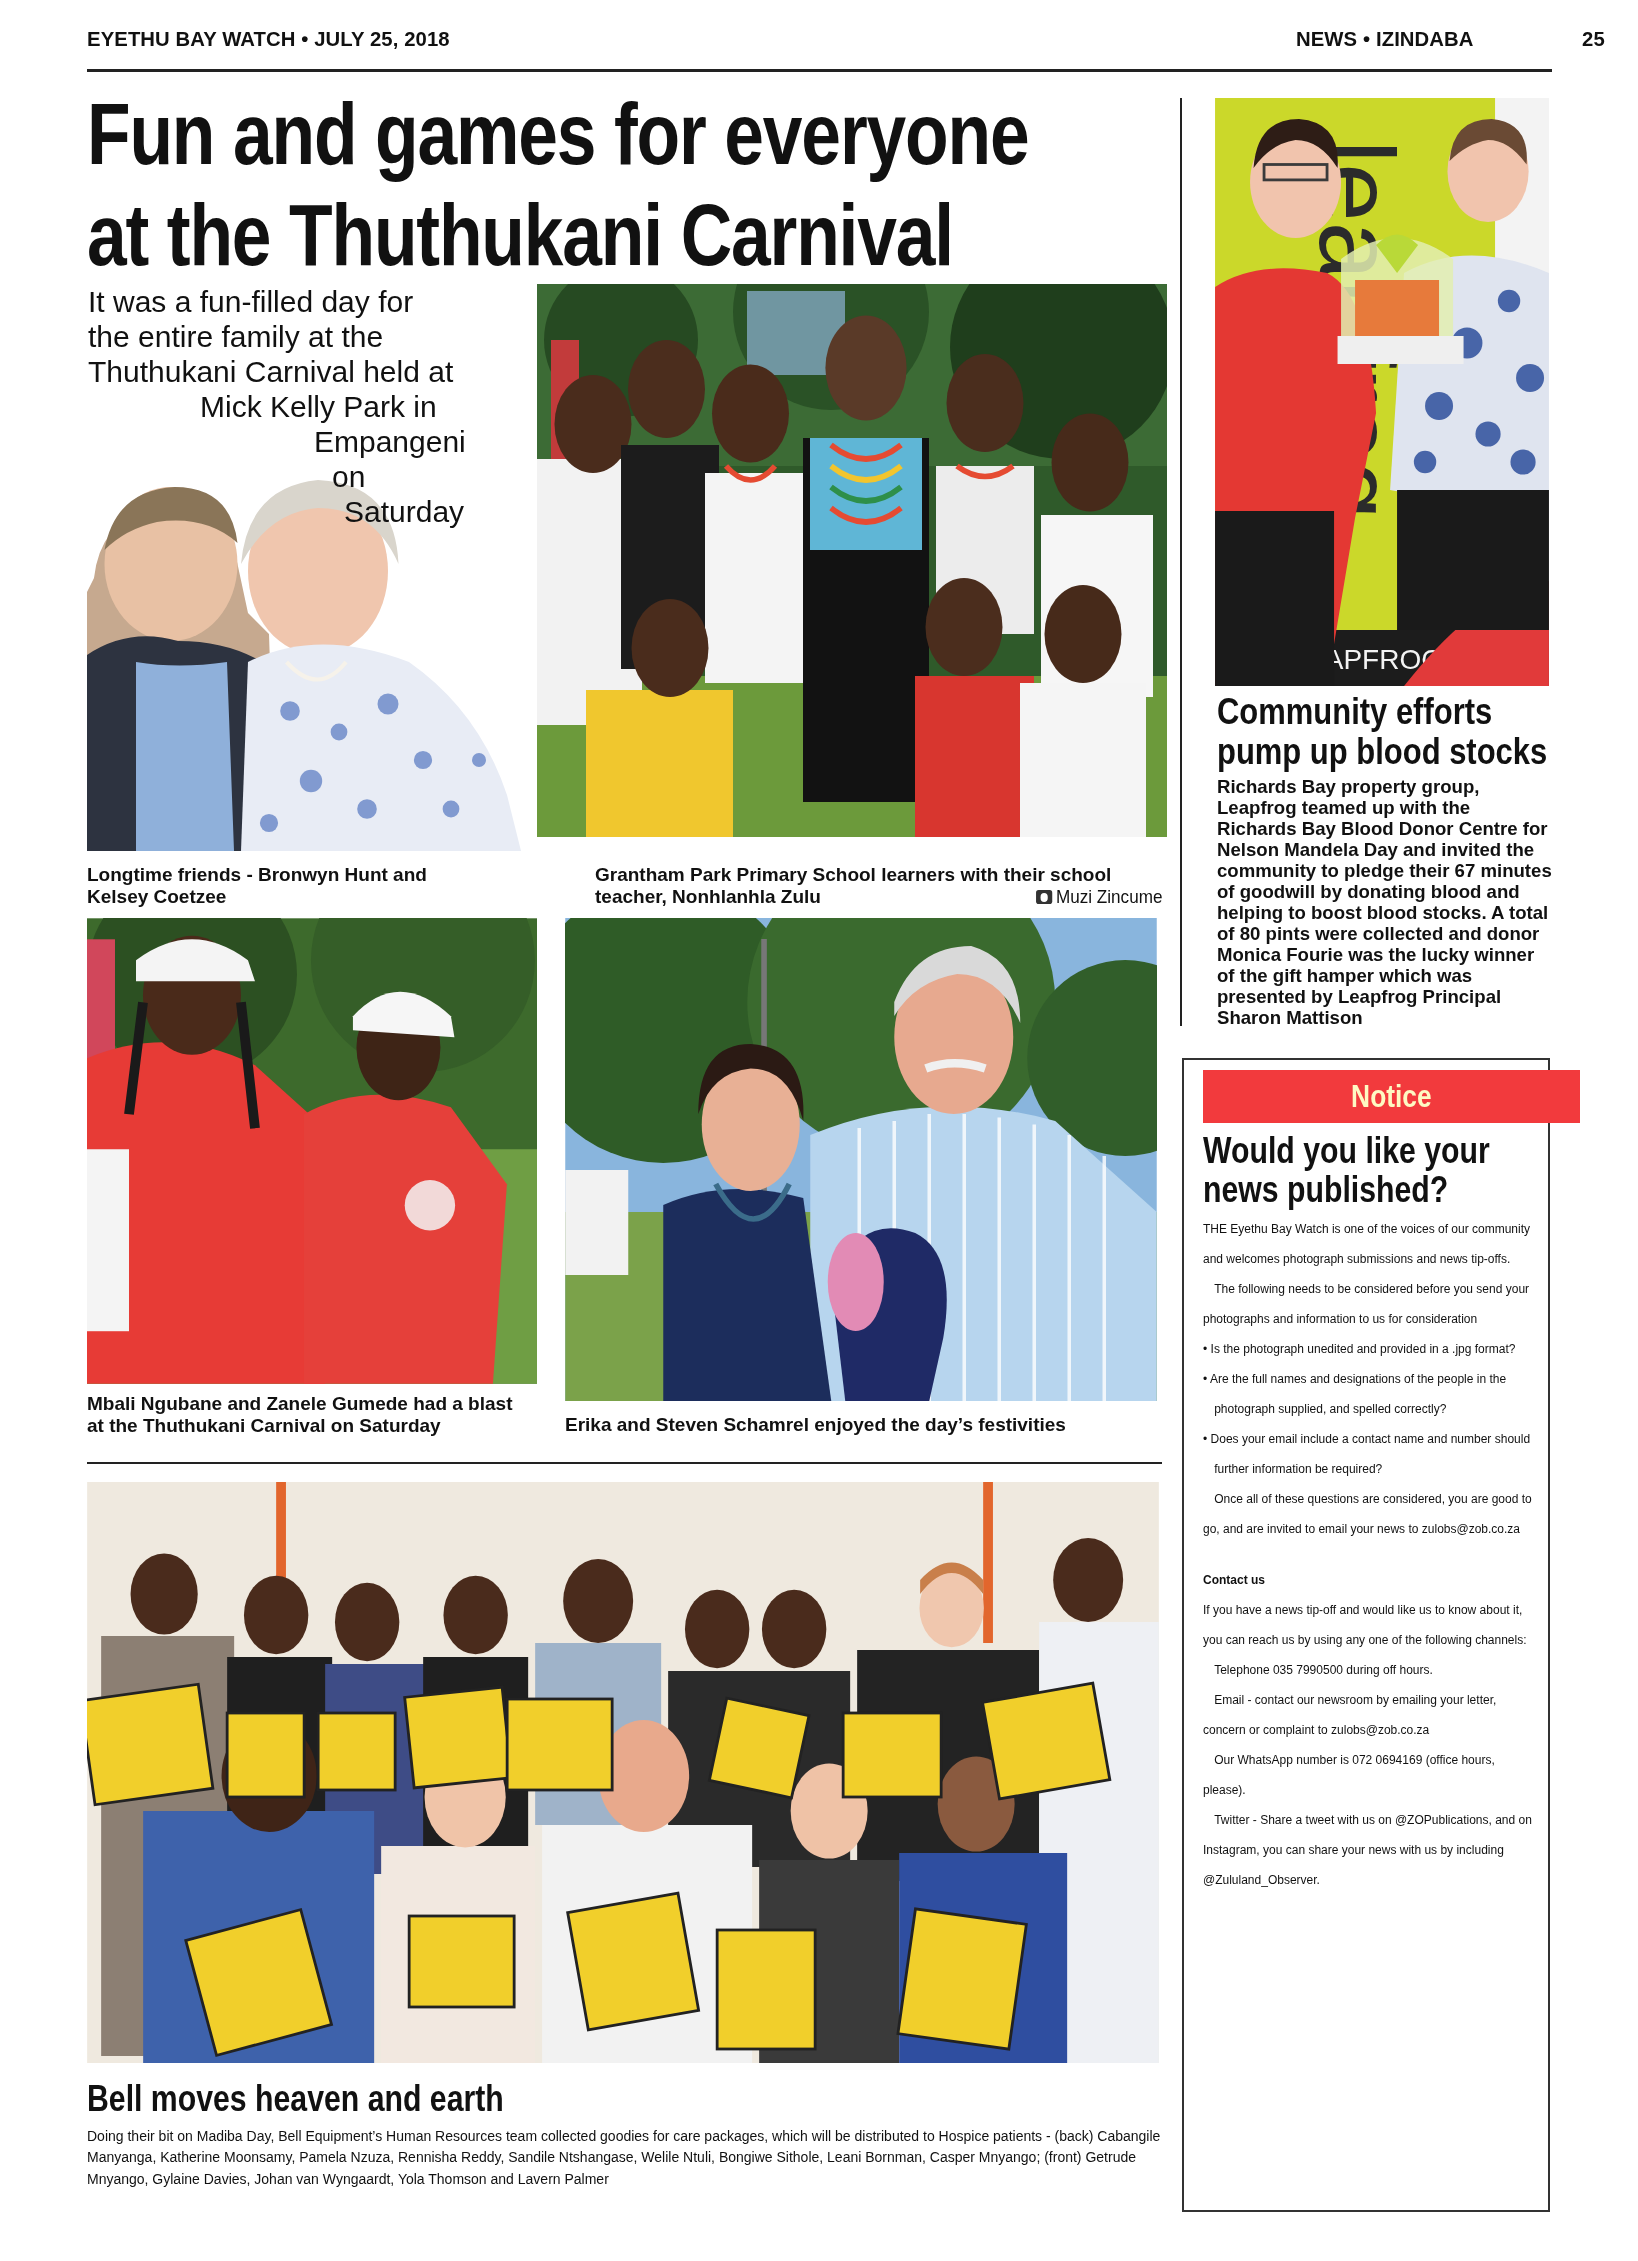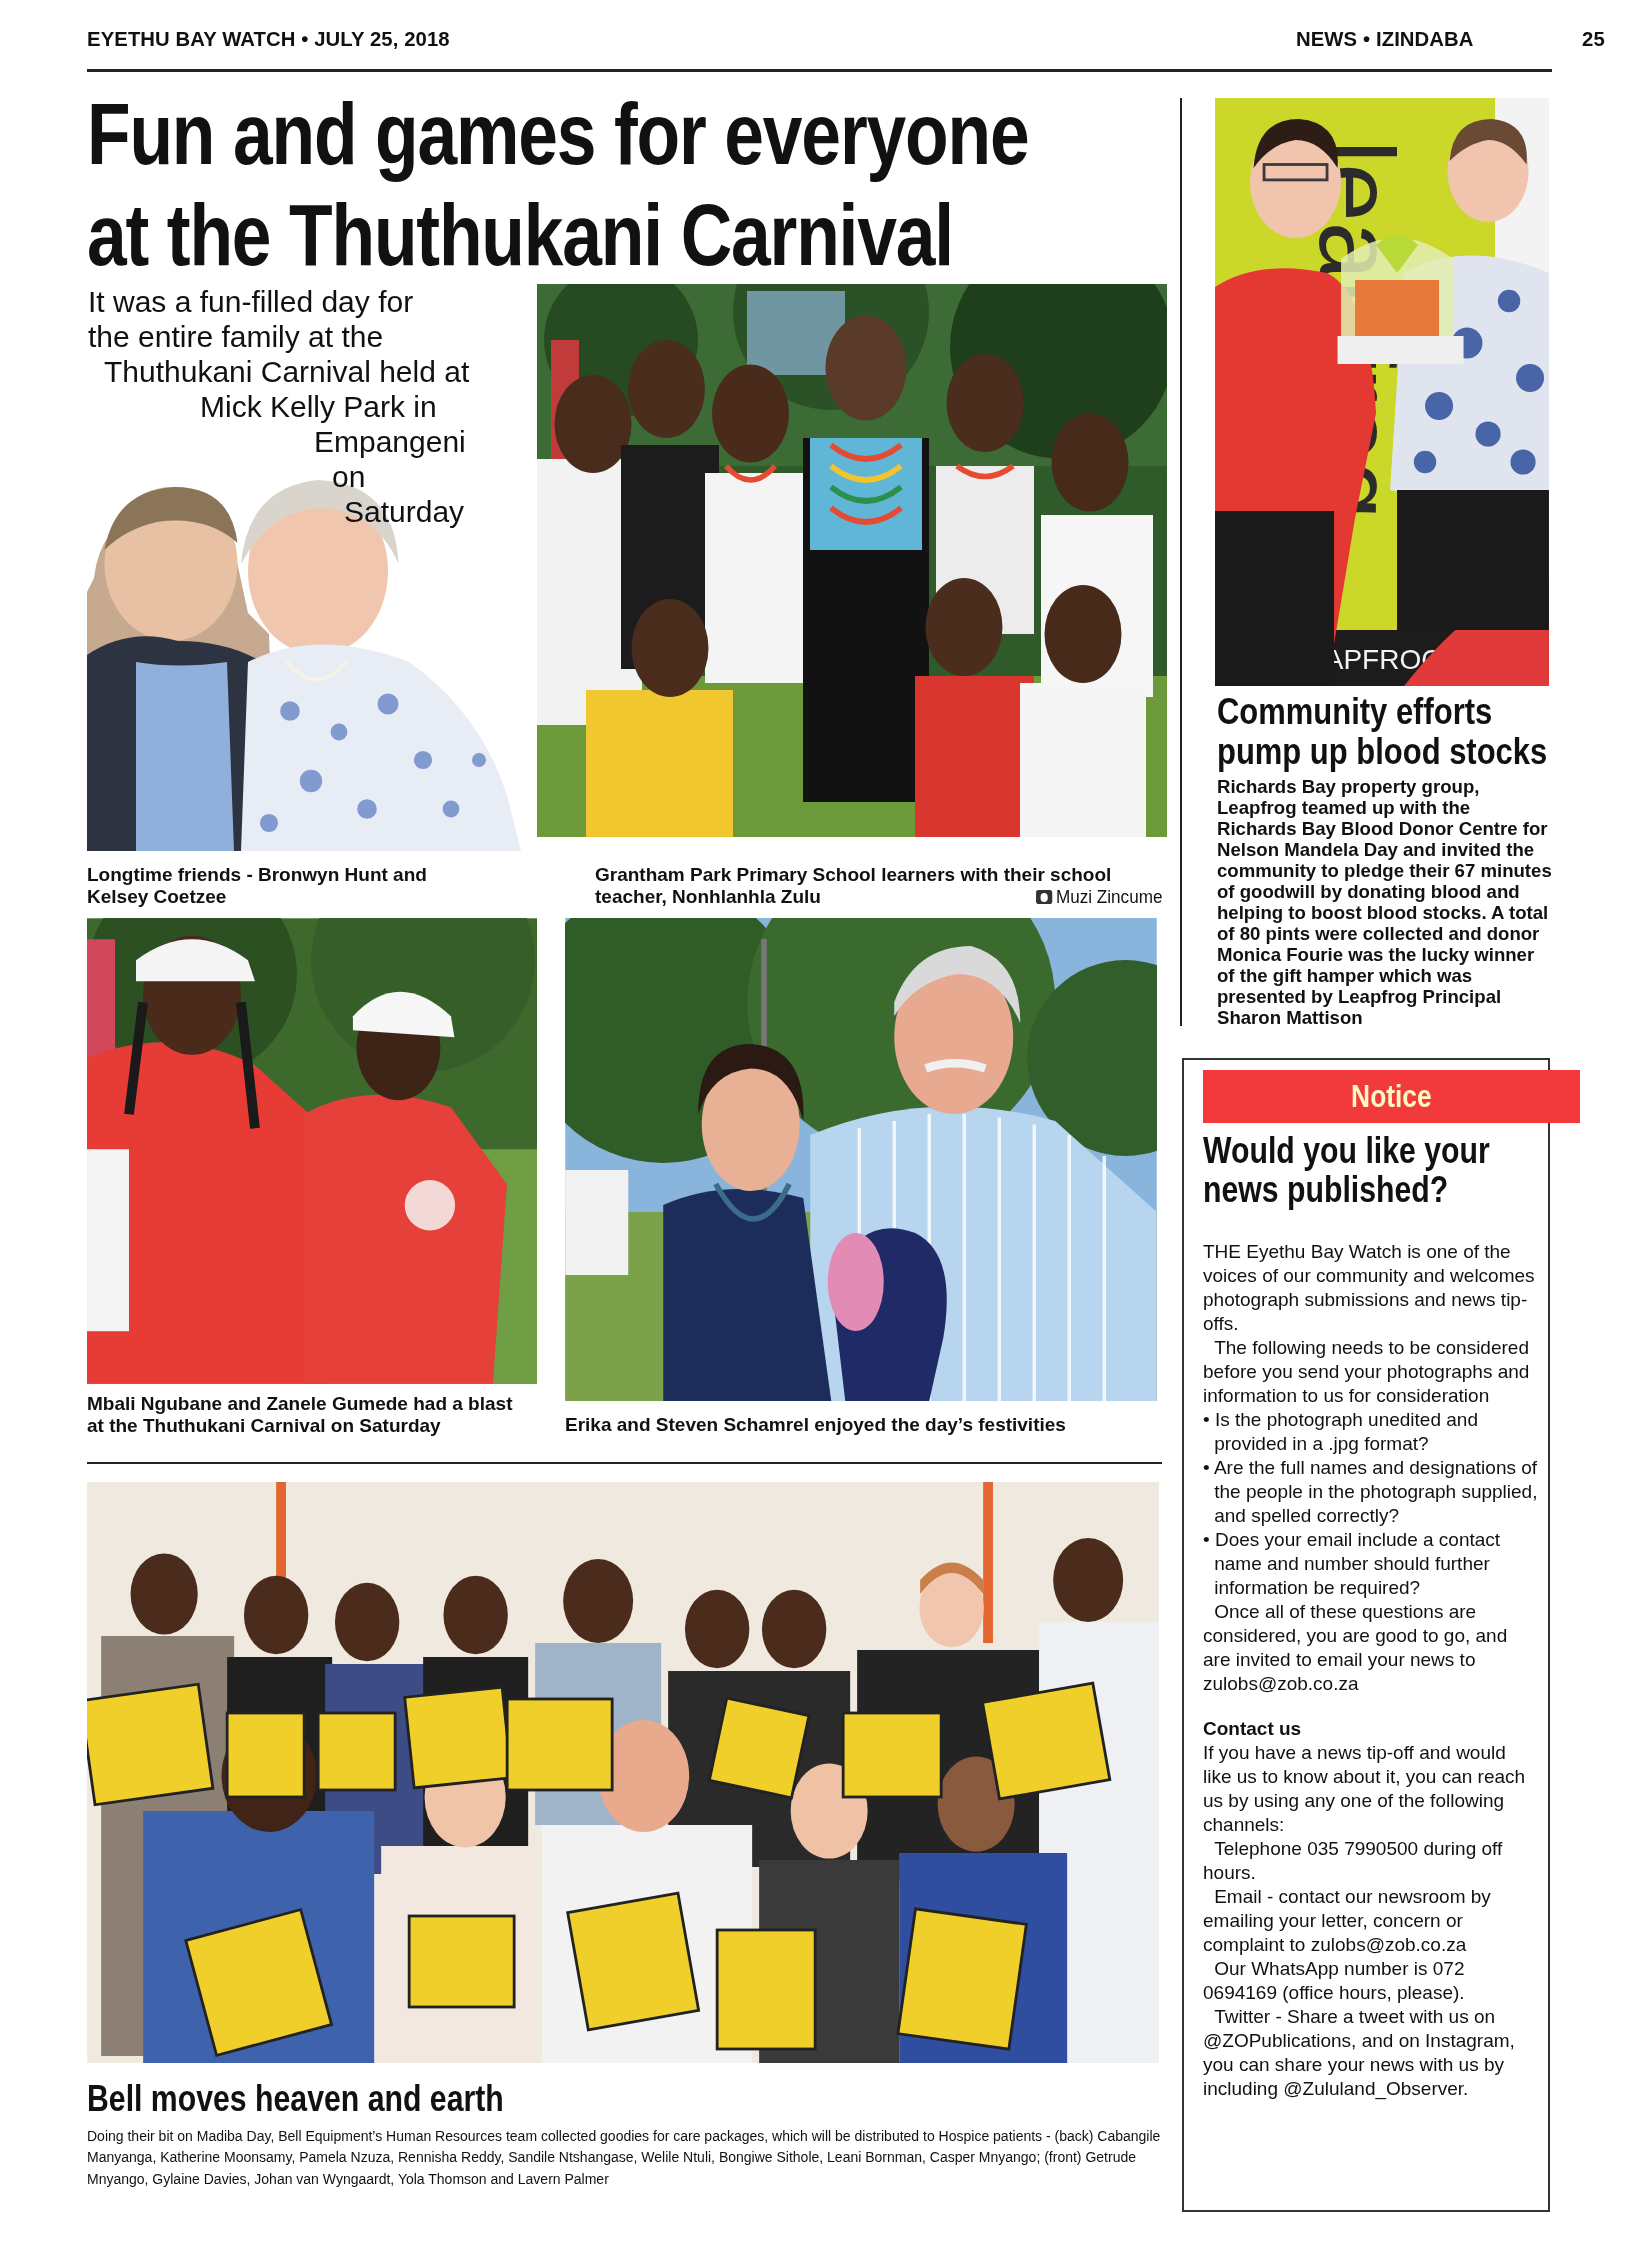--- a/index.html
+++ b/index.html
@@ -21,21 +21,21 @@
 
   .vrule { left:1180px; top:98px; width:2.1px; height:928px; background:#222; }
 
   .side-title { left:1217px; top:692px; font-size:36px; line-height:40px; font-weight:bold; transform:scaleX(0.86); transform-origin:left top; width:392px; }
   .side-body { left:1217px; top:776px; width:336px; font-size:18.6px; line-height:21px; font-weight:bold; }
 
   .notice-box { left:1182px; top:1058px; width:368px; height:1154px; border:2.1px solid #333; box-sizing:border-box; }
   .notice-banner { left:1203px; top:1070px; width:377px; height:53px; background:#f23a3d; color:#fef9c3; text-align:center; font-size:31px; font-weight:bold; line-height:53px; }
   .notice-banner span { display:inline-block; transform:scaleX(0.85); }
   .notice-title { left:1203px; top:1131px; font-size:36px; line-height:39px; font-weight:bold; transform:scaleX(0.84); transform-origin:left top; width:420px; }
-  .notice-body { left:1203px; top:1240px; width:336px; font-size:19px; line-height:24px; }
+  .notice-body { left:1203px; top:1214px; width:336px; font-size:12px; line-height:30px; }
   .notice-body p { margin:0; }
   .notice-body .ind { text-indent:11.2px; }
   .notice-body .bul { padding-left:11.2px; text-indent:-11.2px; }
   .notice-body .h { font-weight:bold; margin-top:21px; }
 
   .mid-rule { left:87px; top:1462px; width:1075px; height:2.1px; background:#222; }
 
   .bell-title { left:87px; top:2078px; font-size:36px; line-height:42px; font-weight:bold; transform:scaleX(0.84); transform-origin:left top; width:841px; }
   .bell-body { left:87px; top:2126px; width:1093px; font-size:14px; line-height:21.4px; font-weight:normal; }
 </style>
@@ -75,21 +75,21 @@
         <circle cx="260" cy="560" r="13"></circle>
         <circle cx="560" cy="470" r="10"></circle>
     </g>
     <path d="M285 330 Q330 380 370 330" stroke="#f6f2ea" stroke-width="6" fill="none"></path>
   </svg>
 </div>
 
 <div class="abs standfirst">
   <div style="margin-left:0">It was a fun-filled day for</div>
   <div style="margin-left:0">the entire family at the</div>
-  <div style="margin-left:16px">Thuthukani Carnival held at</div>
+  <div style="margin-left:0">Thuthukani Carnival held at</div>
   <div style="margin-left:112px">Mick Kelly Park in</div>
   <div style="margin-left:226px">Empangeni</div>
   <div style="margin-left:244px">on</div>
   <div style="margin-left:256px">Saturday</div>
 </div>
 
 <div class="photo" style="left:537px; top:284px; width:630px; height:553px;" aria-label="School learners in traditional Zulu beadwork with their teacher">
   <svg width="630" height="553" viewBox="0 0 900 790">
     <rect width="900" height="790" fill="#2f5a2a"></rect>
     <rect width="900" height="260" fill="#3c6b35"></rect>

